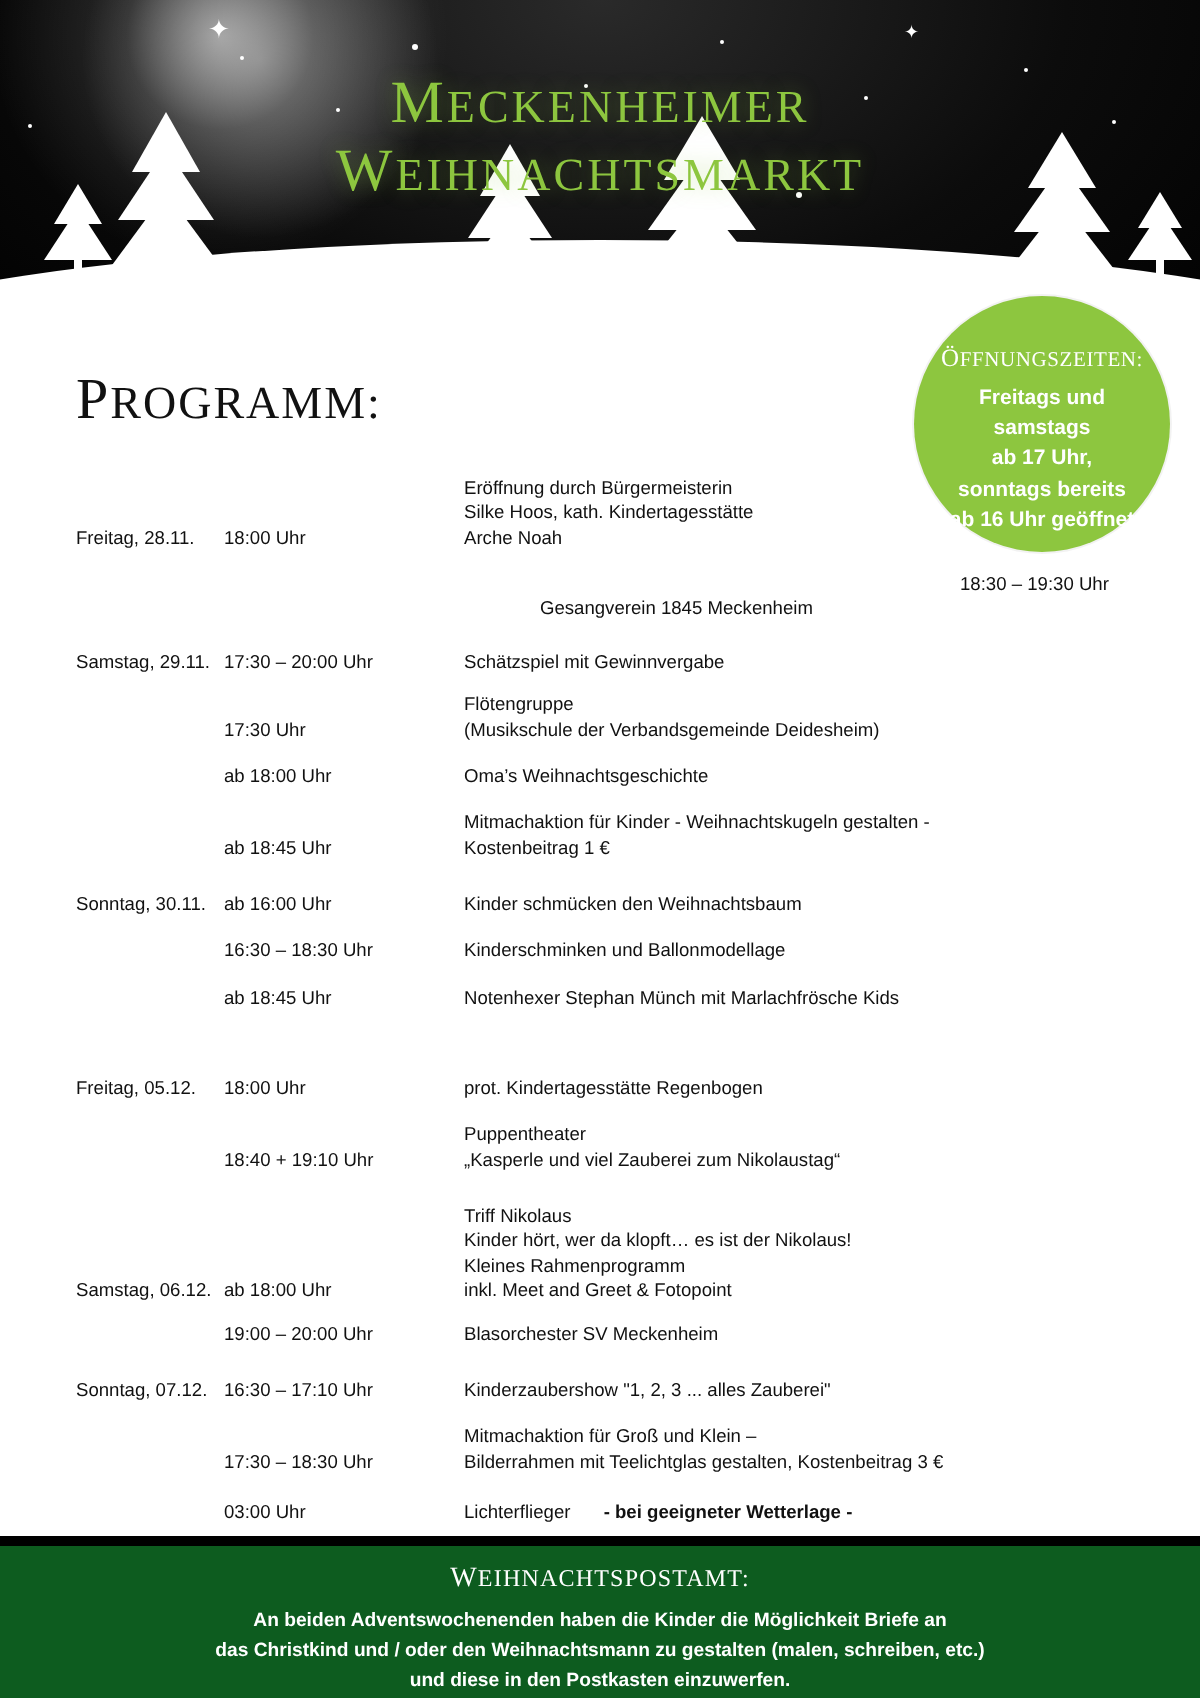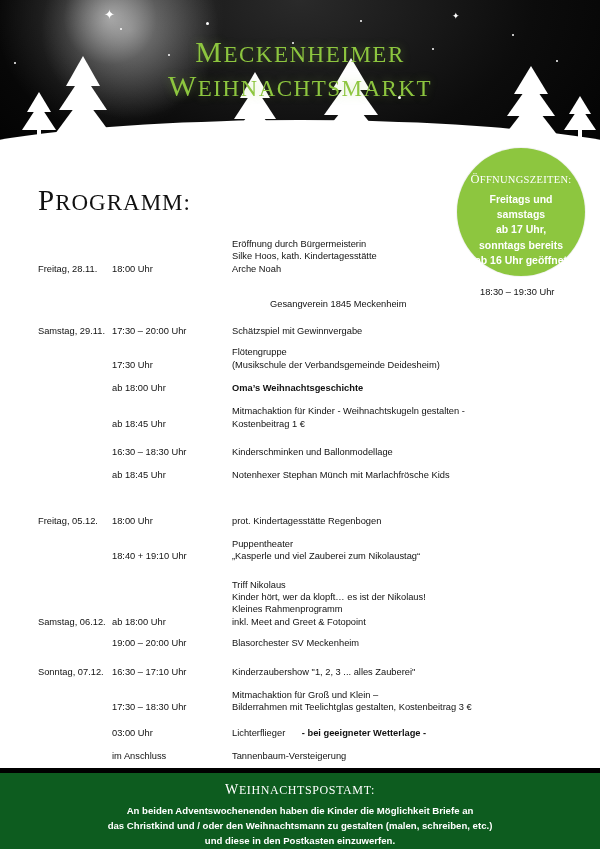--- a/index.html
+++ b/index.html
@@ -371,31 +371,36 @@
       </div>
       <div class="row" style="margin-top:9px;">
         <div class="c-day"></div>
         <div class="c-time">17:30 Uhr</div>
         <div class="c-desc" style="white-space:pre-line;">Flötengruppe
 (Musikschule der Verbandsgemeinde Deidesheim)</div>
       </div>
       <div class="row" style="margin-top:11px;">
         <div class="c-day"></div>
         <div class="c-time">ab 18:00 Uhr</div>
-        <div class="c-desc" style="white-space:pre-line;font-weight:bold;">Oma’s Weihnachtsgeschichte</div>
+        <div class="c-desc" style="white-space:pre-line;">Oma’s Weihnachtsgeschichte</div>
       </div>
       <div class="row" style="margin-top:11px;">
         <div class="c-day"></div>
         <div class="c-time">ab 18:45 Uhr</div>
         <div class="c-desc" style="white-space:pre-line;">Mitmachaktion für Kinder - Weihnachtskugeln gestalten -
 Kostenbeitrag 1 €</div>
       </div>
     </div>
 
     <div class="grp" style="margin-top:16px;">
+      <div class="row">
+        <div class="c-day">Sonntag, 30.11.</div>
+        <div class="c-time">ab 16:00 Uhr</div>
+        <div class="c-desc" style="white-space:pre-line;">Kinder schmücken den Weihnachtsbaum</div>
+      </div>
       <div class="row" style="margin-top:11px;">
         <div class="c-day"></div>
         <div class="c-time">16:30 – 18:30 Uhr</div>
         <div class="c-desc" style="white-space:pre-line;">Kinderschminken und Ballonmodellage</div>
       </div>
       <div class="row" style="margin-top:11px;">
         <div class="c-day"></div>
         <div class="c-time">ab 18:45 Uhr</div>
         <div class="c-desc" style="white-space:pre-line;">Notenhexer Stephan Münch mit Marlachfrösche Kids</div>
       </div>

